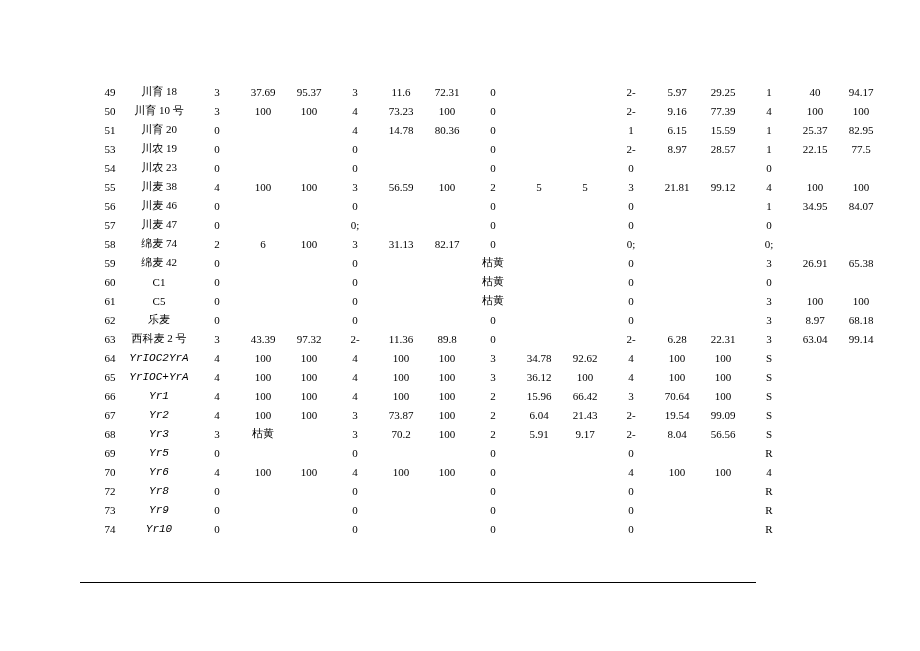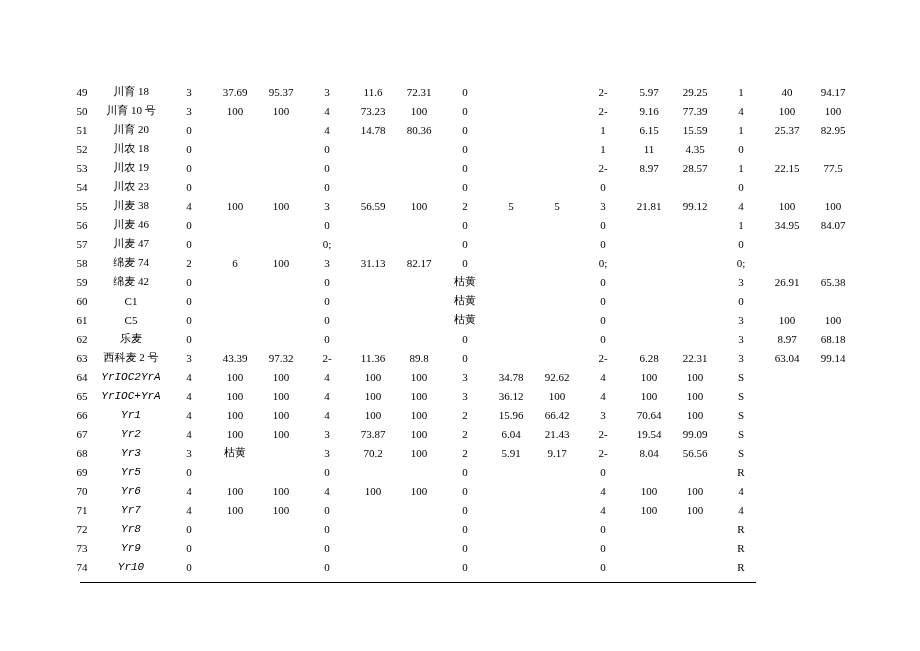--- a/index.html
+++ b/index.html
@@ -7,21 +7,21 @@
     padding: 0;
     background: #fff;
     font-family: "SimSun", "宋体", serif;
     font-size: 11px;
     color: #000;
   }
   .page {
     width: 816px;
     height: 651px;
     box-sizing: border-box;
-    padding: 82px 60px 0 68px;
+    padding: 82px 60px 0 96px;
     position: relative;
   }
   table {
     border-collapse: collapse;
     width: 100%;
     table-layout: fixed;
   }
   td {
     padding: 0;
     height: 19px;
@@ -100,39 +100,20 @@
           <td class="c"></td>
           <td class="c"></td>
           <td class="c">1</td>
           <td class="c">6.15</td>
           <td class="c">15.59</td>
           <td class="c">1</td>
           <td class="c">25.37</td>
           <td class="c">82.95</td>
         </tr>
         <tr>
-          <td class="idx">52</td>
-          <td class="name">川农 18</td>
-          <td class="c">0</td>
-          <td class="c"></td>
-          <td class="c"></td>
-          <td class="c">0</td>
-          <td class="c"></td>
-          <td class="c"></td>
-          <td class="c">0</td>
-          <td class="c"></td>
-          <td class="c"></td>
-          <td class="c">1</td>
-          <td class="c">11</td>
-          <td class="c">4.35</td>
-          <td class="c">0</td>
-          <td class="c"></td>
-          <td class="c"></td>
-        </tr>
-        <tr>
           <td class="idx">53</td>
           <td class="name">川农 19</td>
           <td class="c">0</td>
           <td class="c"></td>
           <td class="c"></td>
           <td class="c">0</td>
           <td class="c"></td>
           <td class="c"></td>
           <td class="c">0</td>
           <td class="c"></td>
@@ -450,39 +431,20 @@
         </tr>
         <tr>
           <td class="idx">70</td>
           <td class="name italic">Yr6</td>
           <td class="c">4</td>
           <td class="c">100</td>
           <td class="c">100</td>
           <td class="c">4</td>
           <td class="c">100</td>
           <td class="c">100</td>
-          <td class="c">0</td>
-          <td class="c"></td>
-          <td class="c"></td>
-          <td class="c">4</td>
-          <td class="c">100</td>
-          <td class="c">100</td>
-          <td class="c">4</td>
-          <td class="c"></td>
-          <td class="c"></td>
-        </tr>
-        <tr>
-          <td class="idx">71</td>
-          <td class="name italic">Yr7</td>
-          <td class="c">4</td>
-          <td class="c">100</td>
-          <td class="c">100</td>
-          <td class="c">0</td>
-          <td class="c"></td>
-          <td class="c"></td>
           <td class="c">0</td>
           <td class="c"></td>
           <td class="c"></td>
           <td class="c">4</td>
           <td class="c">100</td>
           <td class="c">100</td>
           <td class="c">4</td>
           <td class="c"></td>
           <td class="c"></td>
         </tr>

